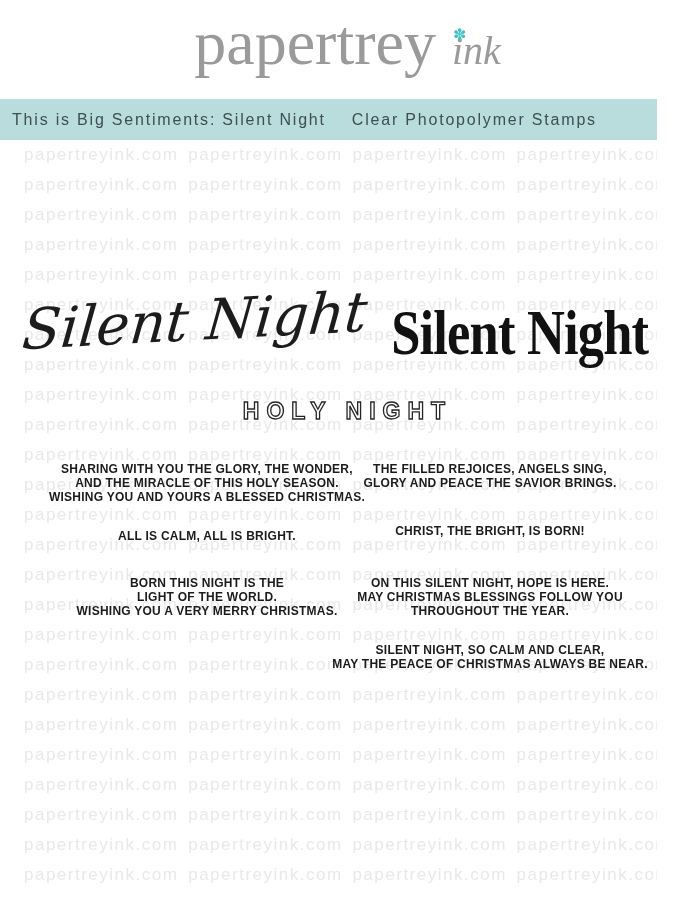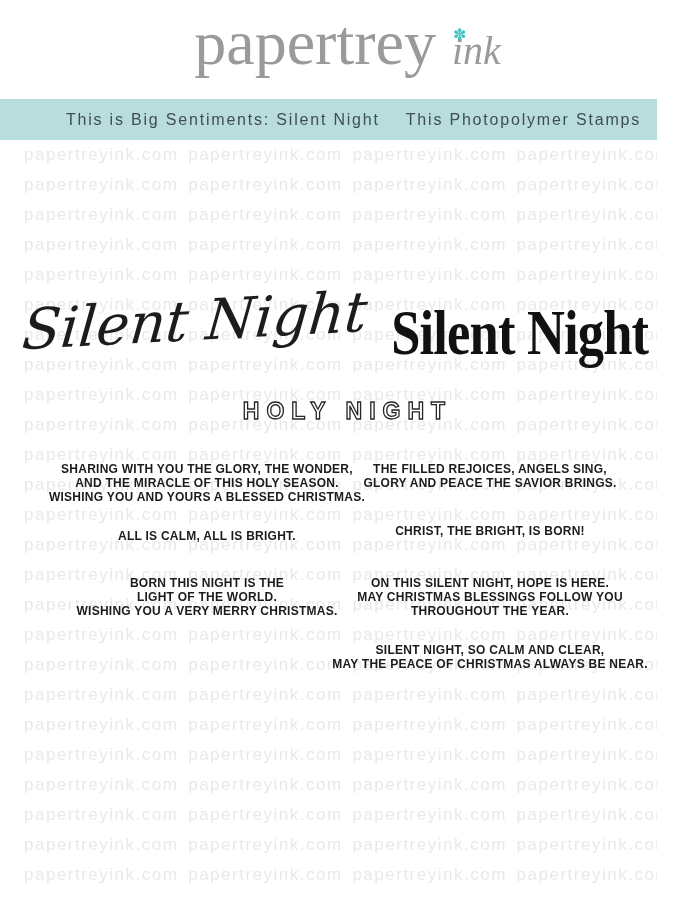--- a/index.html
+++ b/index.html
@@ -57,21 +57,20 @@
   }
 
   
   .banner {
     position: absolute;
     top: 99px; left: 0;
     width: 695px; height: 41px;
     background: var(--banner-bg);
     display: flex;
     align-items: center;
-    justify-content: center;
     gap: 26px;
     z-index: 3;
     padding-left: 12px;
   }
   .banner span {
     font-size: 16px;
     letter-spacing: 1.8px;
     color: var(--banner-text);
     white-space: nowrap;
   }
@@ -163,21 +162,21 @@
 <body>
 
 <div class="page">
 
   <header class="logo">
     <span class="logo-serif">papertrey</span><span class="logo-script-wrap"><span class="flower">✽</span><span class="logo-script">ink</span></span>
   </header>
 
   <div class="banner">
     <span>This is Big Sentiments: Silent Night</span>
-    <span>This Photopolymer Stamps</span>
+    <span>Clear Photopolymer Stamps</span>
   </div>
 
   <div class="watermark" id="watermark">
       <div class="wm-row">
         <span>papertreyink.com</span>
         <span>papertreyink.com</span>
         <span>papertreyink.com</span>
         <span>papertreyink.com</span>
       </div>
       <div class="wm-row">

